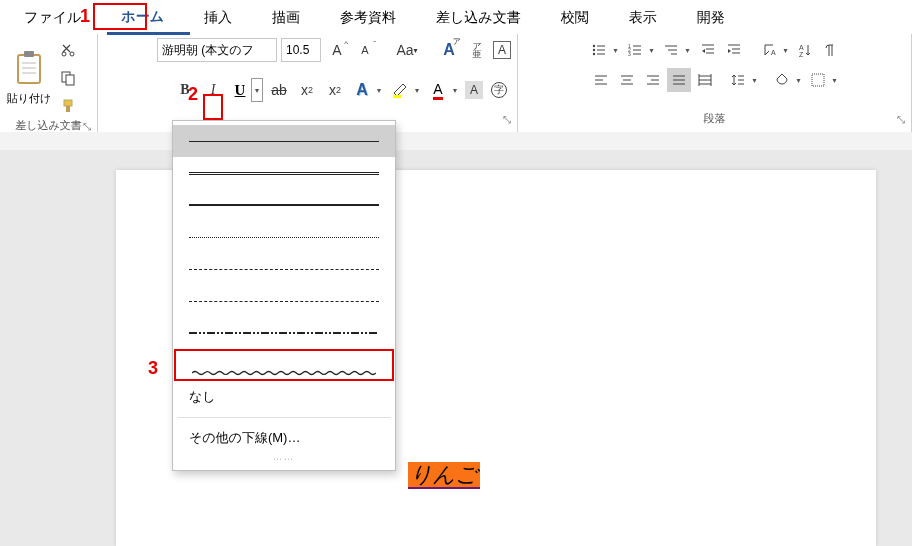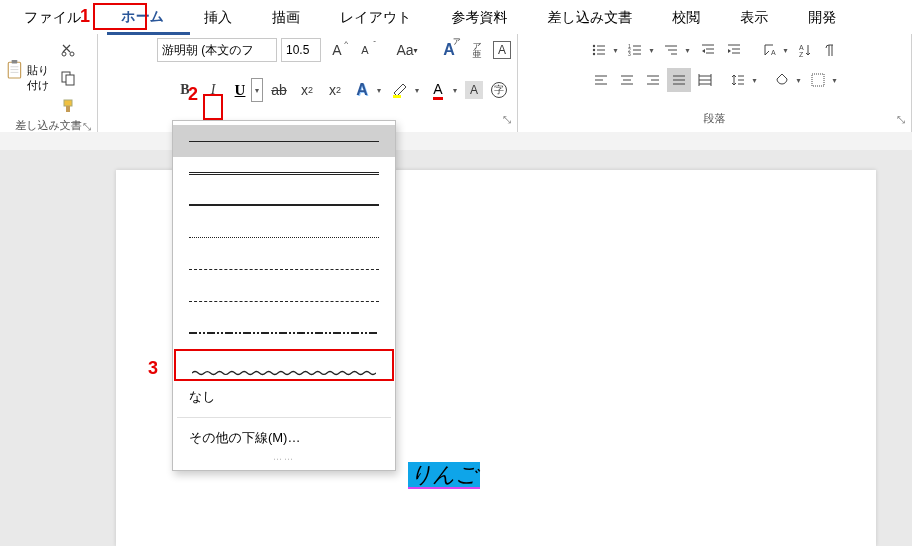--- a/index.html
+++ b/index.html
@@ -16,21 +16,21 @@
   
   .ribbon { display: flex; background: #fff; height: 98px; }
   .ribbon-group { display: flex; flex-direction: column; justify-content: space-between; padding: 4px 6px 2px 6px; position: relative; }
   .group-sep { border-right: 1px solid #d0d0d0; }
   .ribbon-group-body { flex: 1; display: flex; align-items: center; }
   .ribbon-group-label { font-size: 11px; color: #555; text-align: center; padding-bottom: 4px; position: relative; }
   .ribbon-group-label .launcher { position: absolute; right: 0; bottom: 4px; font-size: 10px; color: #666; }
 
   
   .clipboard-body { display: flex; gap: 4px; }
-  .paste-big { display: flex; flex-direction: row; align-items: center; gap: 4px; width: 46px; }
+  .paste-big { display: flex; flex-direction: column; align-items: center; gap: 4px; width: 46px; }
   .clipboard-icon { width: 30px; height: 36px; position: relative; }
   .clipboard-small { display: flex; flex-direction: column; gap: 4px; }
 
   
   .font-body { display: flex; flex-direction: column; gap: 16px; align-items: flex-end; }
   .font-row { display: flex; align-items: center; gap: 4px; }
   .font-name { border: 1px solid #c8c8c8; font-size: 12px; height: 24px; width: 120px; padding: 2px 4px; background: #fff; }
   .font-size { border: 1px solid #c8c8c8; font-size: 12px; height: 24px; width: 40px; padding: 2px 4px; background: #fff; }
   .r-icon { width: 24px; height: 24px; display: flex; align-items: center; justify-content: center; font-size: 14px; color: #3a3a3a; position: relative; }
   .r-icon svg { display: block; }
@@ -44,21 +44,21 @@
   .para-body { display: flex; flex-direction: column; gap: 6px; }
   .para-row { display: flex; align-items: center; gap: 2px; }
 
   
   .ribbon-bottom { height: 18px; background: #f3f3f3; width: 100%; }
   .page-bg { position: absolute; top: 150px; left: 0; right: 0; bottom: 0; background: #e9e9e9; }
   .page { position: absolute; top: 170px; left: 116px; width: 760px; height: 376px; background: #fff; box-shadow: 0 0 4px rgba(0,0,0,.15); }
 
   
   .doc-text { position: absolute; top: 460px; left: 408px; font-family: "Yu Mincho", serif; font-size: 22px; }
-  .doc-text span { background: #0ea5e9; border-bottom: 2px solid #d946ef; padding: 0 2px; font-style: italic; }
+  .doc-text span { background: #f97316; border-bottom: 2px solid #701a75; padding: 0 2px; font-style: italic; }
 
   
   .dropdown { position: absolute; top: 120px; left: 172px; width: 224px; background: #fff; border: 1px solid #bfbfbf; box-shadow: 2px 4px 8px rgba(0,0,0,.2); z-index: 100; padding: 4px 0 6px 0; }
   .dd-item { height: 32px; display: flex; align-items: center; padding: 0 16px; cursor: default; }
   .dd-item.selected { background: #d0d0d0; }
   .dd-line { flex: 1; height: 1px; background: #222; }
   .dd-line.thick { height: 2.5px; }
   .dd-line.dotted { border-top: 1.5px dotted #222; background: none; height: 0; }
   .dd-line.dashed { border-top: 1.5px dashed #222; background: none; height: 0; }
   .dd-line.wave { height: 6px; background: none; }
@@ -71,21 +71,20 @@
   .underline-glyph { font-family: "Times New Roman", serif; font-size: 15px; text-decoration: underline; font-weight: 600; }
 </style>
 </head>
 <body>
 
 <div class="tabs">
   <div class="tab">ファイル</div>
   <div class="tab active">ホーム</div>
   <div class="tab">挿入</div>
   <div class="tab">描画</div>
-  <div class="tab">レイアウト</div>
   <div class="tab">参考資料</div>
   <div class="tab">差し込み文書</div>
   <div class="tab">校閲</div>
   <div class="tab">表示</div>
   <div class="tab">開発</div>
 </div>
 
 <div class="callout" style="top:6px; left:80px;">
   <span class="callout-num">1</span>
 </div>

